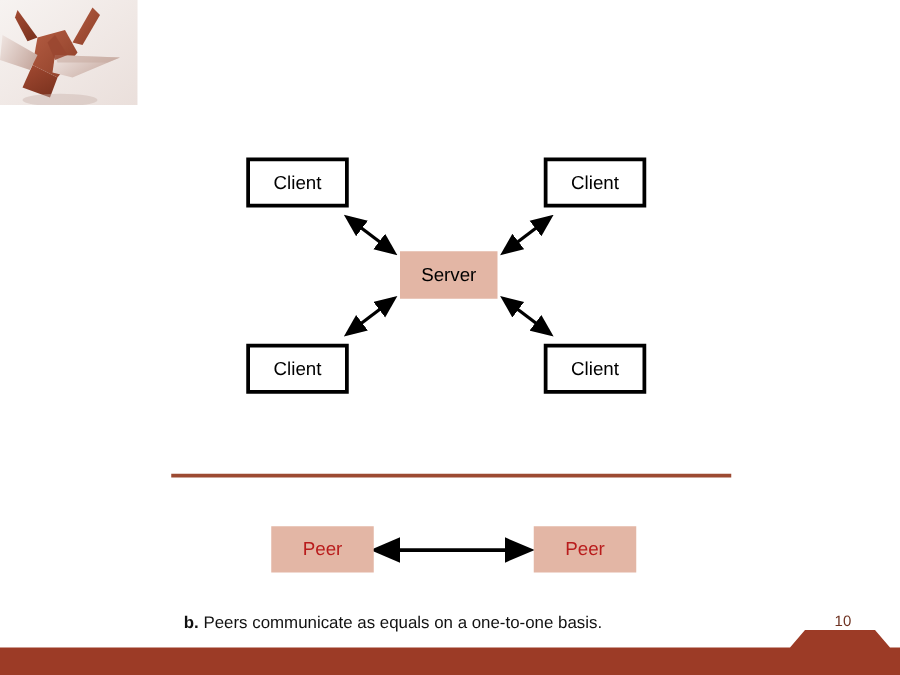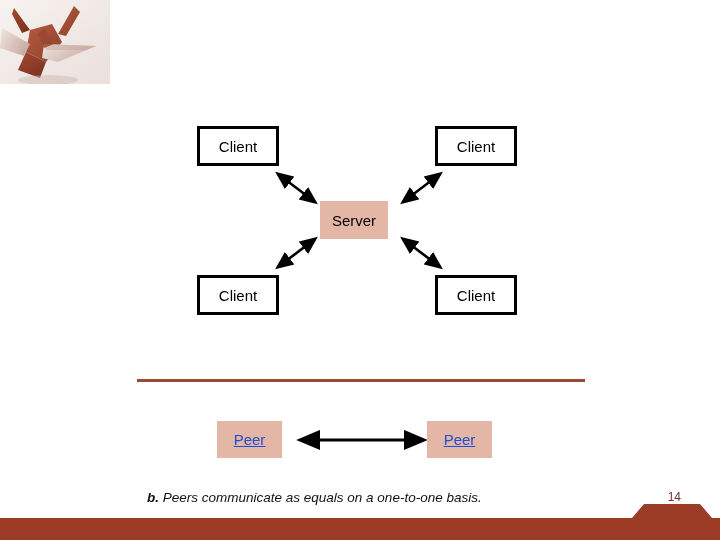--- a/index.html
+++ b/index.html
@@ -89,21 +89,21 @@
   }
   #client-tl { left: 60px;  top: 4px; }
   #client-tr { left: 298px; top: 4px; }
   #client-bl { left: 60px;  top: 153px; }
   #client-br { left: 298px; top: 153px; }
 
   #server-box {
     position: absolute;
     left: 183px;
     top: 79px;
-    width: 68px;
+    width: 78px;
     height: 38px;
     background: #e3b6a5;
     display: flex;
     align-items: center;
     justify-content: center;
     font-size: 15px;
     color: #000000;
   }
 
   #arrows-a {
@@ -137,41 +137,40 @@
   #part-b {
     position: absolute;
     left: 0px;
     top: 285px;
     width: 448px;
     height: 105px;
   }
   .peer-box {
     position: absolute;
     top: 14px;
-    width: 65px;
+    width: 82px;
     height: 37px;
     background: #e3b6a5;
     display: flex;
     align-items: center;
     justify-content: center;
     font-size: 15px;
-    color: #1d4ed8;
-    text-decoration: underline;
+    color: #b91c1c;
   }
   #peer-left  { left: 80px; }
   #peer-right { left: 290px; }
 
   #arrows-b {
     position: absolute;
     left: 0; top: 0;
     width: 448px;
     height: 105px;
     pointer-events: none;
   }
-  #cap-b { left: 10px; top: 83px; font-style: italic; }
+  #cap-b { left: 10px; top: 83px; }
 
   
   #slide-number {
     position: absolute;
     right: 39px;
     top: 490px;
     font-size: 12px;
     color: #6f3322;
   }
 
@@ -295,19 +294,19 @@
       </div>
       <div class="peer-box" id="peer-right">
         <span>Peer</span>
       </div>
 
       <div class="cap" id="cap-b"><b>b.</b><span> Peers communicate as equals on a one-to-one basis.</span></div>
     </div>
 
   </div>
 
-  <div id="slide-number">14</div>
+  <div id="slide-number">10</div>
 
   <svg id="footer" viewBox="0 0 720 40" preserveAspectRatio="none">
     <polygon points="0,18 632,18 644,4 700,4 712,18 720,18 720,40 0,40" fill="#9c3b26"></polygon>
   </svg>
 
 </div>
 
 </body></html>

